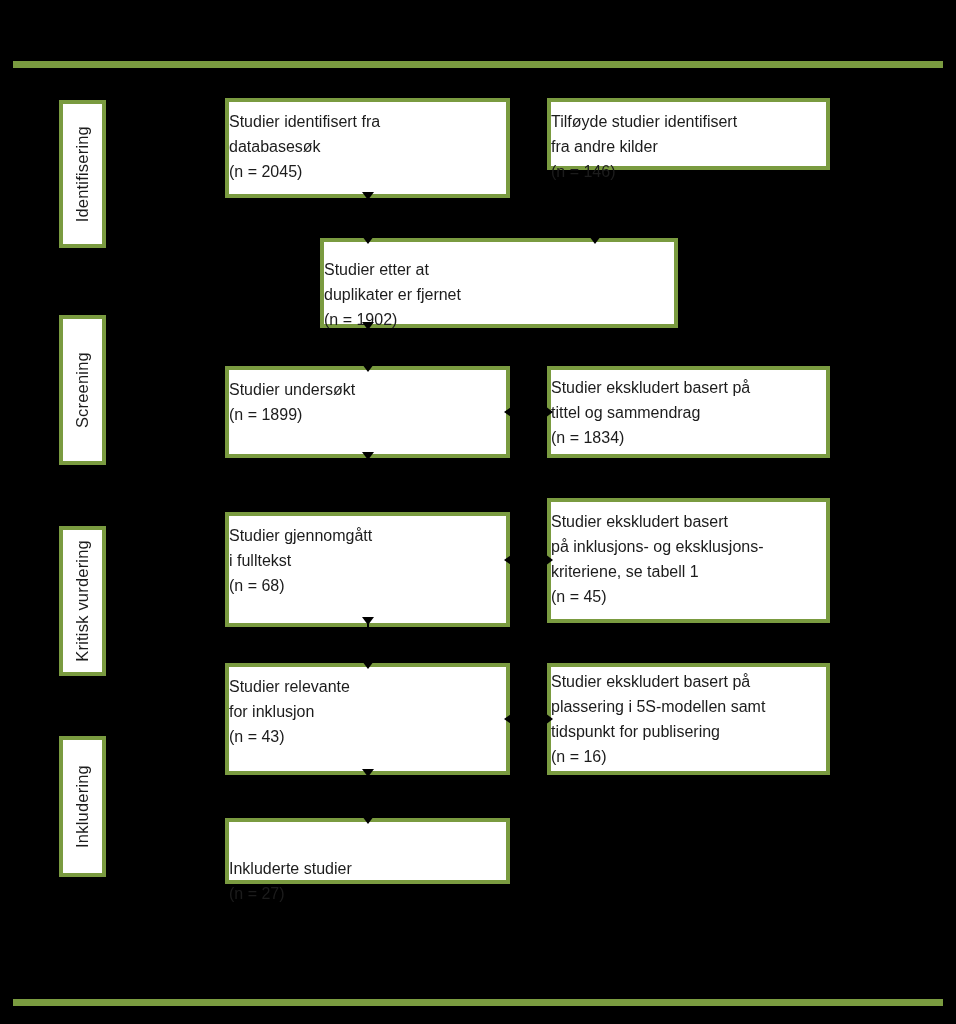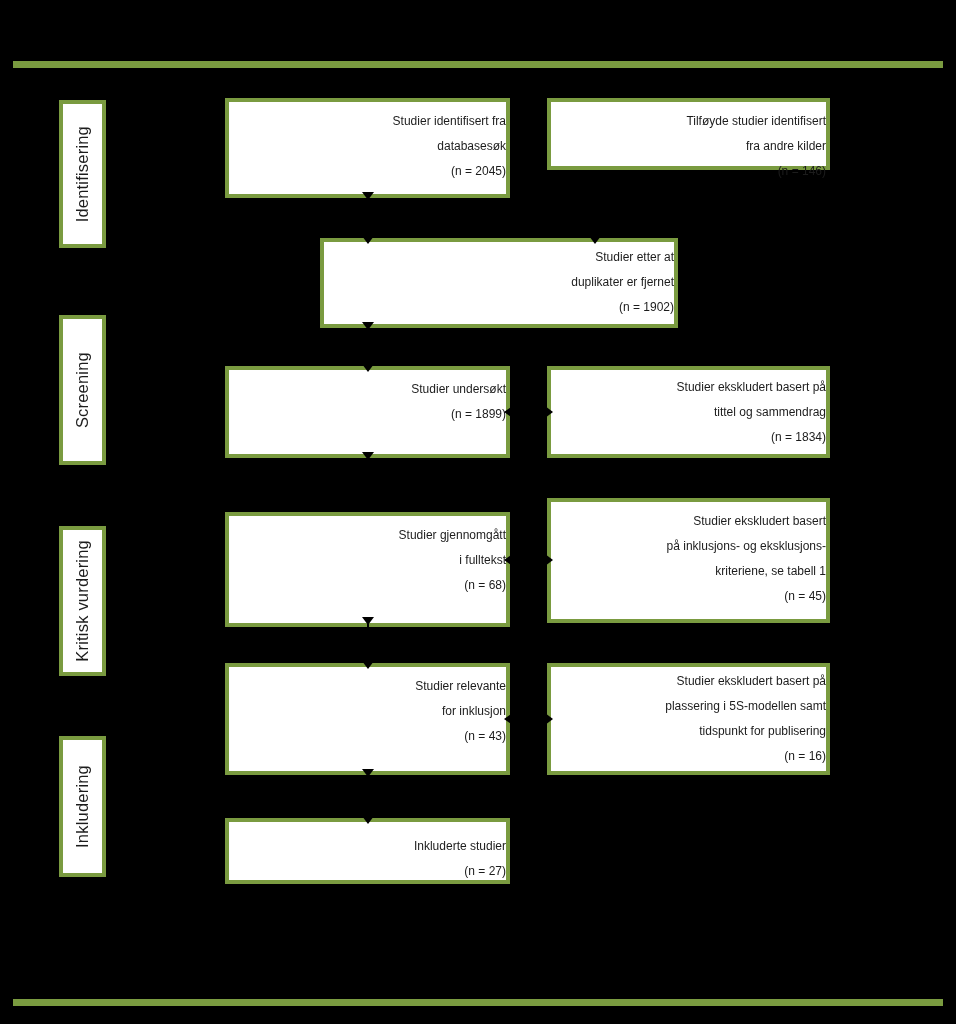--- a/index.html
+++ b/index.html
@@ -33,22 +33,22 @@
     white-space:nowrap;
     font-size:16.5px;color:var(--ink);
     letter-spacing:.2px;
   }
   .fbox{
     position:absolute;
     box-sizing:border-box;
     background:var(--box-fill);
     border:4px solid var(--green);
     color:var(--ink);
-    text-align:right;
-    font-size:12px;line-height:25px;
+    text-align:left;
+    font-size:16px;line-height:25px;
   }
   .fbox .box-text{
     white-space:pre-line;
     padding-top:7px;
   }
   .colA{left:225px;width:285px;}
   .colB{left:547px;width:283px;}
   .mid{left:320px;width:358px;}
   
   .conn-v{position:absolute;width:2px;background:#000;}
@@ -100,21 +100,21 @@
 (n = 2045)</div>
   </div>
 
   <div class="fbox colB" style="top:98px;height:72px;">
     <div class="box-text">Tilføyde studier identifisert
 fra andre kilder
 (n = 146)</div>
   </div>
 
   <div class="fbox mid" style="top:238px;height:90px;">
-    <div class="box-text" style="padding-top:3px;">Studier etter at
+    <div class="box-text" style="padding-top:15px;">Studier etter at
 duplikater er fjernet
 (n = 1902)</div>
   </div>
 
   <div class="fbox colA" style="top:366px;height:92px;">
     <div class="box-text">Studier undersøkt
 (n = 1899)</div>
   </div>
 
   <div class="fbox colB" style="top:366px;height:92px;">
@@ -143,21 +143,21 @@
   </div>
 
   <div class="fbox colB" style="top:663px;height:112px;">
     <div class="box-text" style="padding-top:2px;">Studier ekskludert basert på
 plassering i 5S-modellen samt
 tidspunkt for publisering
 (n = 16)</div>
   </div>
 
   <div class="fbox colA" style="top:818px;height:66px;">
-    <div class="box-text" style="padding-top:12px;">Inkluderte studier
+    <div class="box-text" style="padding-top:3px;margin-top:31px;">Inkluderte studier
 (n = 27)</div>
   </div>
 
   <div class="conn-v" style="left:367px;top:198px;height:40px;"></div>
   <div class="conn-v" style="left:594px;top:198px;height:40px;"></div>
   <div class="conn-v" style="left:367px;top:328px;height:38px;"></div>
   <div class="conn-v" style="left:367px;top:458px;height:40px;"></div>
   <div class="conn-v" style="left:367px;top:623px;height:40px;"></div>
   <div class="conn-v" style="left:367px;top:775px;height:43px;"></div>
   <div class="conn-h" style="left:510px;top:411px;width:37px;"></div>

